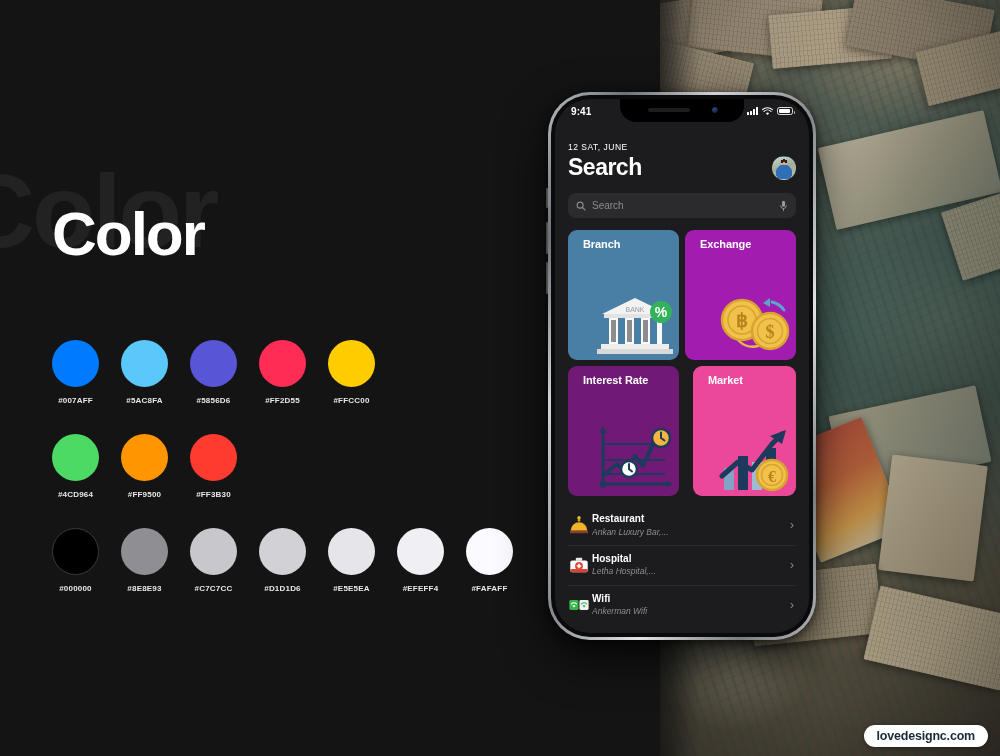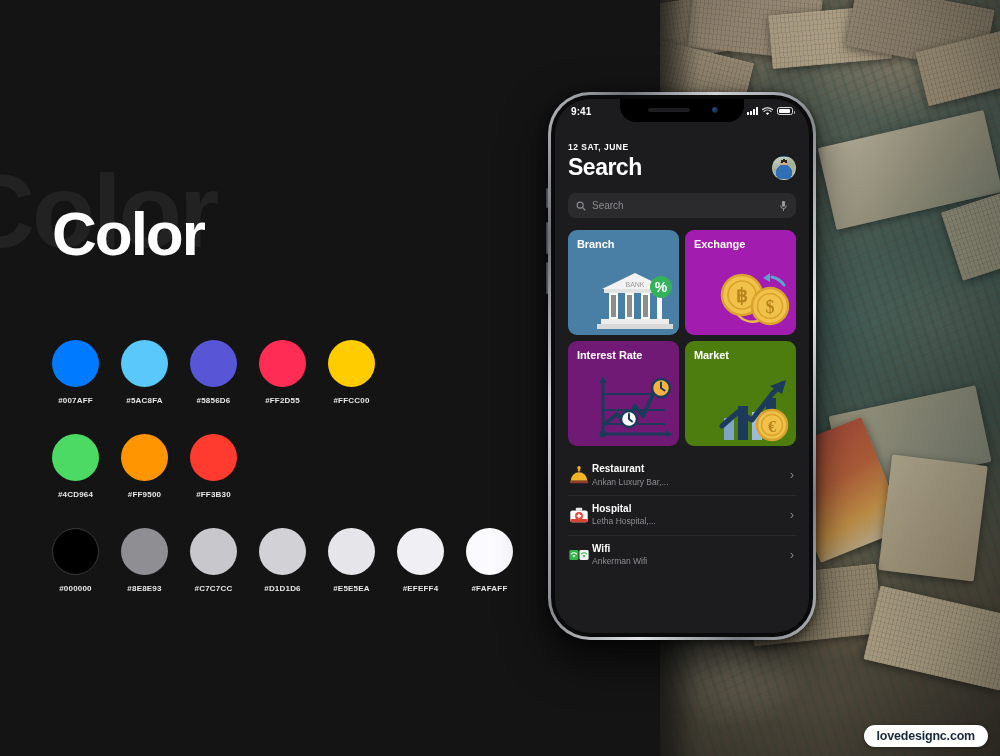--- a/index.html
+++ b/index.html
@@ -133,55 +133,55 @@
   .sig i { width:2px; background:#fff; border-radius:.5px; display:block; }
   .sig i:nth-child(1){height:3px;} .sig i:nth-child(2){height:4.5px;}
   .sig i:nth-child(3){height:6px;} .sig i:nth-child(4){height:8px;}
   .batt { width:16px; height:8px; border:1px solid rgba(255,255,255,.85);
           border-radius:2.5px; position:relative; padding:1px; }
   .batt span { display:block; height:100%; width:92%; background:#fff; border-radius:1px; }
   .batt:after { content:""; position:absolute; right:-3px; top:2.5px;
           width:1.5px; height:3px; background:rgba(255,255,255,.7); border-radius:0 1px 1px 0; }
 
   .app { position:absolute; top:24px; left:0; right:0; bottom:0; padding:0 13px; }
-  .date-line { margin-top:19px; font-size:8.5px; font-weight:bold; color:#fff; letter-spacing:.5px; }
+  .date-line { margin-top:19px; font-size:8.5px; font-weight:normal; color:#fff; letter-spacing:.5px; }
   .title-row { display:flex; align-items:center; justify-content:space-between; margin-top:2px; }
   .app-title { font-size:23px; font-weight:bold; color:#fff; letter-spacing:-.5px; }
   .avatar {
     width:24px; height:24px; border-radius:50%; overflow:hidden; flex:none;
     background:
       radial-gradient(circle at 50% 72%, #2f6fb5 0 42%, rgba(0,0,0,0) 43%),
       radial-gradient(circle at 50% 40%, #d8a882 0 20%, rgba(0,0,0,0) 21%),
       radial-gradient(circle at 50% 26%, #2a2320 0 17%, rgba(0,0,0,0) 18%),
       linear-gradient(160deg,#cfd6cb,#9fae9a 45%,#b8bda4 100%);
     border:1px solid rgba(255,255,255,.10);
   }
 
   .searchbar {
     margin-top:12px; height:25px; border-radius:8px; background:#2b2b2e;
     display:flex; align-items:center; padding:0 8px; gap:6px;
   }
   .searchbar .ph { flex:1; font-size:10px; color:#8c8c90; }
 
   .cards { margin-top:12px; display:grid; grid-template-columns:1fr 1fr; gap:6px; }
-  .card { border-radius:9px; height:105px; padding:8px 9px; position:relative; overflow:hidden; }
+  .card { border-radius:9px; height:130px; padding:8px 15px; position:relative; overflow:hidden; }
   .card .ct { font-size:11px; font-weight:bold; color:#fff; position:relative; z-index:2; letter-spacing:-.1px; }
   .card-art { position:absolute; right:4px; bottom:2px; width:80px; height:72px; }
 
   .list { margin-top:10px; }
   .row {
     display:flex; align-items:center; gap:2px;
     padding:7px 2px 7px 0; border-bottom:1px solid #2a2a2c;
   }
   .row:last-child { border-bottom:none; }
   .row .ico { width:22px; height:22px; flex:none; position:relative; }
   .row .txt { flex:1; min-width:0; }
   .row .t1 { font-size:10px; font-weight:bold; color:#fff; line-height:1.25; }
   .row .t2 { font-size:8.5px; color:#8e8e93; line-height:1.35; margin-top:1px;
-             white-space:nowrap; overflow:hidden; text-overflow:ellipsis; }
+             white-space:nowrap; overflow:hidden; text-overflow:ellipsis;font-style:italic; }
   .chev { color:#8a8a8e; font-size:12px; flex:none; }
 
   
   #watermark {
     position:absolute; right:12px; bottom:9px; z-index:9;
     background:#ffffff; border-radius:13px; padding:4px 13px;
     font-size:12.5px; font-weight:bold; color:#1a2a3a; letter-spacing:-.2px;
     box-shadow:0 1px 4px rgba(0,0,0,.4);
     margin-top:16px;
   }
@@ -399,21 +399,21 @@
             <line x1="8" y1="52" x2="70" y2="52" stroke="#1d3a5c" stroke-width="2"></line>
             <polyline points="10,52 22,42 30,50 40,34 48,44 58,22 68,14" stroke="#1d3a5c" stroke-width="4" fill="none" stroke-linecap="round" stroke-linejoin="round"></polyline>
             <circle cx="66" cy="16" r="9" fill="#f6b33f" stroke="#1d3a5c" stroke-width="2.5"></circle>
             <path d="M66 10.5v5.5l3.5 2.5" stroke="#1d3a5c" stroke-width="2" fill="none" stroke-linecap="round"></path>
             <circle cx="34" cy="47" r="8" fill="#fff" stroke="#1d3a5c" stroke-width="2.5"></circle>
             <path d="M34 42v5l3 2.5" stroke="#1d3a5c" stroke-width="2" fill="none" stroke-linecap="round"></path>
             <circle cx="8" cy="62" r="3.5" fill="#1d3a5c"></circle>
           </svg>
         </div>
 
-        <div class="card" style="background:#4d7c0f;">
+        <div class="card" style="background:#ec4899;margin-left:8px;">
           <div class="ct">Market</div>
           <svg class="card-art" viewBox="0 0 80 72">
             <rect x="12" y="46" width="10" height="22" fill="#7fa4c4"></rect>
             <rect x="26" y="34" width="10" height="34" fill="#1d3a5c"></rect>
             <rect x="40" y="40" width="10" height="28" fill="#9fbbd4"></rect>
             <rect x="54" y="26" width="10" height="42" fill="#1d3a5c"></rect>
             <polyline points="10,54 26,40 40,48 60,22 70,12" stroke="#1d3a5c" stroke-width="5" fill="none" stroke-linecap="round" stroke-linejoin="round"></polyline>
             <polygon points="74,8 58,14 70,22" fill="#1d3a5c"></polygon>
             <circle cx="60" cy="53" r="15" fill="#f0c24a" stroke="#d9a32e" stroke-width="2.5"></circle>
             <circle cx="60" cy="53" r="10.5" fill="none" stroke="#d9a32e" stroke-width="1.5"></circle>

